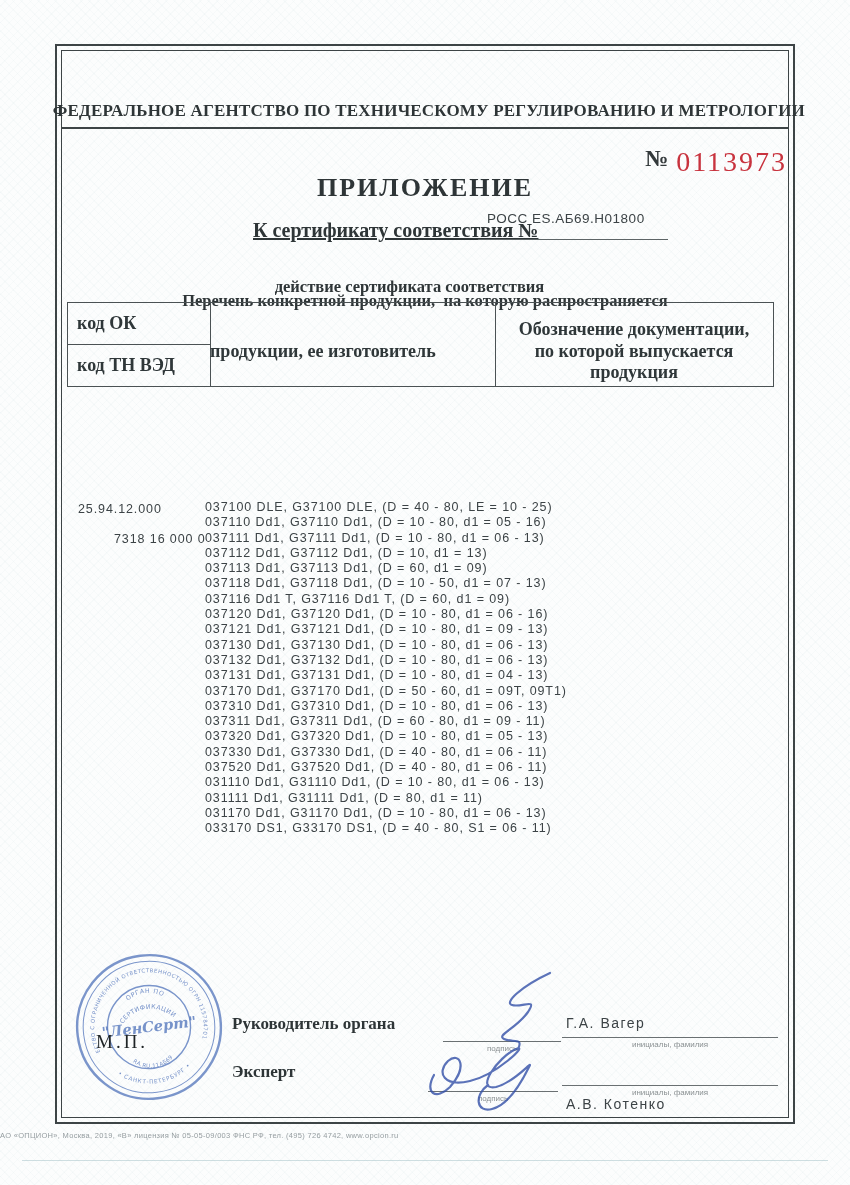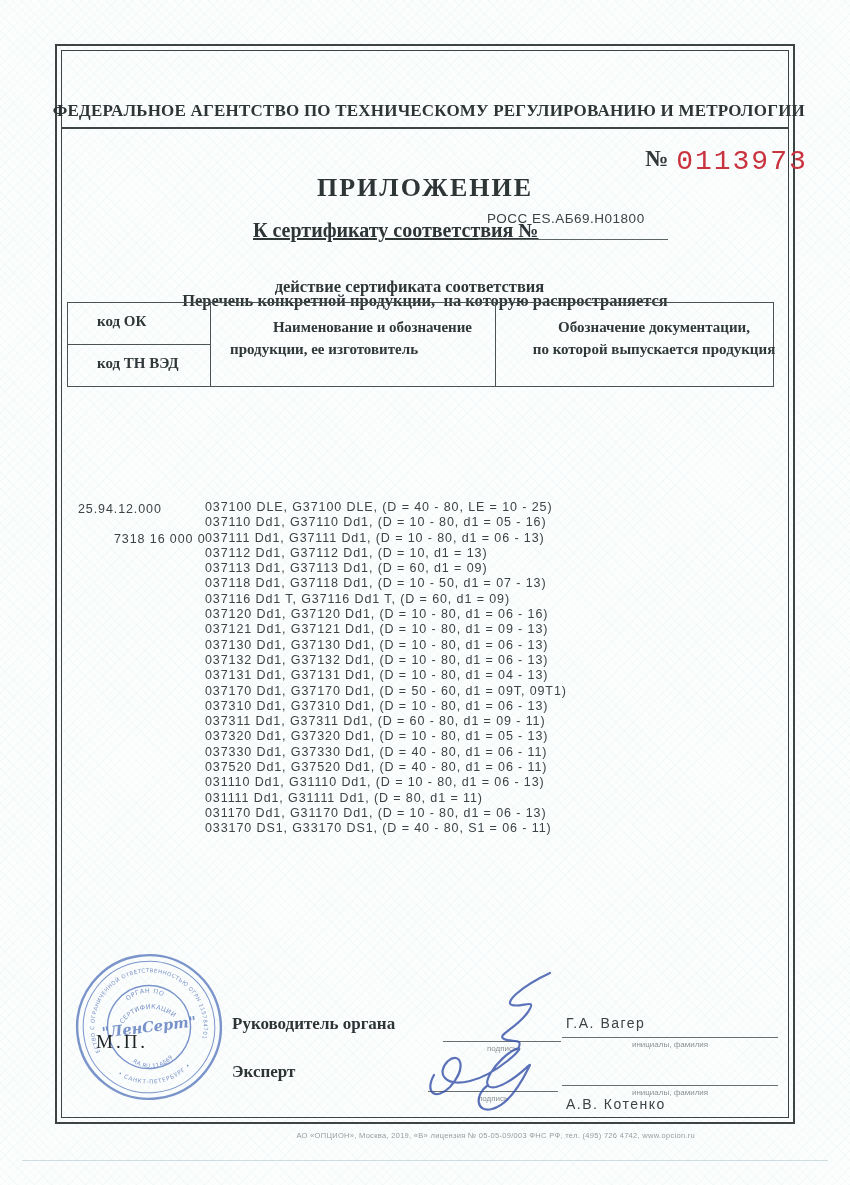--- a/index.html
+++ b/index.html
@@ -15,37 +15,37 @@
   .border-inner{position:absolute;left:4px;top:4px;right:4px;bottom:4px;border:1px solid #3d4446;}
   .header-divider{left:61px;top:127px;width:727px;height:2px;background:#3d4446;}
   
   .system-title{left:0;top:68px;width:850px;text-align:center;font-weight:bold;font-size:27px;
                 letter-spacing:2px;color:#2e3537;white-space:nowrap;}
   .agency-title{left:0;top:101px;width:766px;text-align:right;font-weight:bold;font-size:17px;
                 letter-spacing:.2px;color:#2e3537;white-space:nowrap;margin-left:39px;}
   
   .doc-number{left:645px;top:146px;white-space:nowrap;}
   .num-prefix{font-size:23px;font-weight:bold;color:#33393b;vertical-align:top;}
-  .num-value{font-family:Liberation Mono, monospace;font-size:28px;color:#c8333e;
+  .num-value{font-family:Liberation Serif, serif;font-size:28px;color:#c8333e;
              letter-spacing:2px;margin-left:8px;vertical-align:top;}
   .appendix-title{left:0;top:173px;width:850px;text-align:center;font-weight:bold;font-size:26px;
                   letter-spacing:2px;color:#2e3537;}
   .cert-label{left:253px;top:219px;font-weight:bold;font-size:20px;color:#2e3537;text-decoration:underline;}
   .cert-value{left:487px;top:211px;font-family:"Liberation Mono",monospace;font-size:13.5px;
               letter-spacing:.5px;color:#40474a;}
   .cert-underline{left:478px;top:239px;width:190px;border-top:1px solid #5d6466;}
   .subtitle1{left:0;top:255px;width:850px;text-align:center;font-weight:bold;font-size:16.5px;
              color:#2e3537;white-space:pre;margin-top:36px;}
   .subtitle2{left:0;top:277px;width:819px;text-align:center;font-weight:bold;font-size:16.5px;color:#2e3537;}
   
   .thead{left:67px;top:302px;width:705px;height:83px;border:1.3px solid #4b5254;}
   .thead .v1{position:absolute;left:142px;top:0;width:1.3px;height:100%;background:#4b5254;}
   .thead .v2{position:absolute;left:427px;top:0;width:1.3px;height:100%;background:#4b5254;}
   .thead .h1{position:absolute;left:0;top:41px;width:142px;height:1.3px;background:#4b5254;}
-  .thcell{position:absolute;font-size:15px;font-weight:600;color:#2f3739;margin-left:20px;}
+  .thcell{position:absolute;font-size:18px;font-weight:600;color:#2f3739;}
   .cell-ok{left:9px;top:10px;}
   .cell-tnved{left:9px;top:52px;}
   .c2l1{left:142px;top:16px;width:285px;text-align:center;}
   .c2l2{left:142px;top:38px;width:285px;text-align:left;}
   .c3l1{left:427px;top:16px;width:278px;text-align:center;}
   .c3l2{left:427px;top:38px;width:278px;text-align:center;}
   
   .mono{font-family:Liberation Sans, sans-serif;color:#3c4346;}
   .manufacturer{left:205px;top:417px;font-size:13px;line-height:21px;letter-spacing:.9px;white-space:pre;}
   .code-ok-val{left:78px;top:502px;font-size:12.5px;letter-spacing:.9px;}
@@ -65,21 +65,21 @@
   .cap-name-head{left:562px;top:1040px;width:216px;}
   .cap-name-exp{left:562px;top:1088px;width:216px;}
   .name-head{left:566px;top:1015px;font-size:14px;letter-spacing:1.5px;}
   .name-exp{left:566px;top:1096px;font-size:14px;letter-spacing:1.5px;}
   
   #stamp{left:63px;top:941px;width:172px;height:172px;transform:rotate(-7deg);}
   .mp-text{left:96px;top:1031px;font-size:19px;letter-spacing:3px;color:#1f2426;}
   
   #ink{left:400px;top:955px;width:220px;height:170px;}
   
-  .footer{left:0;top:1131px;width:695px;text-align:right;font-family:"Liberation Sans",sans-serif;
+  .footer{left:0;top:1131px;width:695px;text-align:left;font-family:"Liberation Sans",sans-serif;
           font-size:7.5px;color:#959da0;letter-spacing:.3px;}
   .bottom-faint{left:22px;top:1160px;width:806px;height:1px;background:rgba(150,185,190,.45);}
 </style>
 </head>
 <body>
 
 <div id="page">
 
   <div class="abs border-outer">
     <div class="border-inner"></div>
@@ -98,21 +98,20 @@
   <div class="abs cert-underline"></div>
   <div class="abs subtitle1">Перечень конкретной продукции,  на которую распространяется</div>
   <div class="abs subtitle2">действие сертификата соответствия</div>
 
   <div class="abs thead">
     <div class="v1"></div>
     <div class="v2"></div>
     <div class="h1"></div>
     <div class="thcell cell-ok">код ОК</div>
     <div class="thcell cell-tnved">код ТН ВЭД</div>
-    <div class="thcell c2l1">Наименование и обозначение</div>
     <div class="thcell c2l2">продукции, ее изготовитель</div>
     <div class="thcell c3l1">Обозначение документации,</div>
     <div class="thcell c3l2">по которой выпускается продукция</div>
   </div>
 
 
   <div class="abs code-ok-val mono">25.94.12.000</div>
   <div class="abs code-tnved-val mono">7318 16 000 0</div>
 
   <div class="abs mono" id="product-list"><div>037100 DLE, G37100 DLE, (D = 40 - 80, LE = 10 - 25)</div><div>037110 Dd1, G37110 Dd1, (D = 10 - 80, d1 = 05 - 16)</div><div>037111 Dd1, G37111 Dd1, (D = 10 - 80, d1 = 06 - 13)</div><div>037112 Dd1, G37112 Dd1, (D = 10, d1 = 13)</div><div>037113 Dd1, G37113 Dd1, (D = 60, d1 = 09)</div><div>037118 Dd1, G37118 Dd1, (D = 10 - 50, d1 = 07 - 13)</div><div>037116 Dd1 T, G37116 Dd1 T, (D = 60, d1 = 09)</div><div>037120 Dd1, G37120 Dd1, (D = 10 - 80, d1 = 06 - 16)</div><div>037121 Dd1, G37121 Dd1, (D = 10 - 80, d1 = 09 - 13)</div><div>037130 Dd1, G37130 Dd1, (D = 10 - 80, d1 = 06 - 13)</div><div>037132 Dd1, G37132 Dd1, (D = 10 - 80, d1 = 06 - 13)</div><div>037131 Dd1, G37131 Dd1, (D = 10 - 80, d1 = 04 - 13)</div><div>037170 Dd1, G37170 Dd1, (D = 50 - 60, d1 = 09T, 09T1)</div><div>037310 Dd1, G37310 Dd1, (D = 10 - 80, d1 = 06 - 13)</div><div>037311 Dd1, G37311 Dd1, (D = 60 - 80, d1 = 09 - 11)</div><div>037320 Dd1, G37320 Dd1, (D = 10 - 80, d1 = 05 - 13)</div><div>037330 Dd1, G37330 Dd1, (D = 40 - 80, d1 = 06 - 11)</div><div>037520 Dd1, G37520 Dd1, (D = 40 - 80, d1 = 06 - 11)</div><div>031110 Dd1, G31110 Dd1, (D = 10 - 80, d1 = 06 - 13)</div><div>031111 Dd1, G31111 Dd1, (D = 80, d1 = 11)</div><div>031170 Dd1, G31170 Dd1, (D = 10 - 80, d1 = 06 - 13)</div><div>033170 DS1, G33170 DS1, (D = 40 - 80, S1 = 06 - 11)</div></div>

